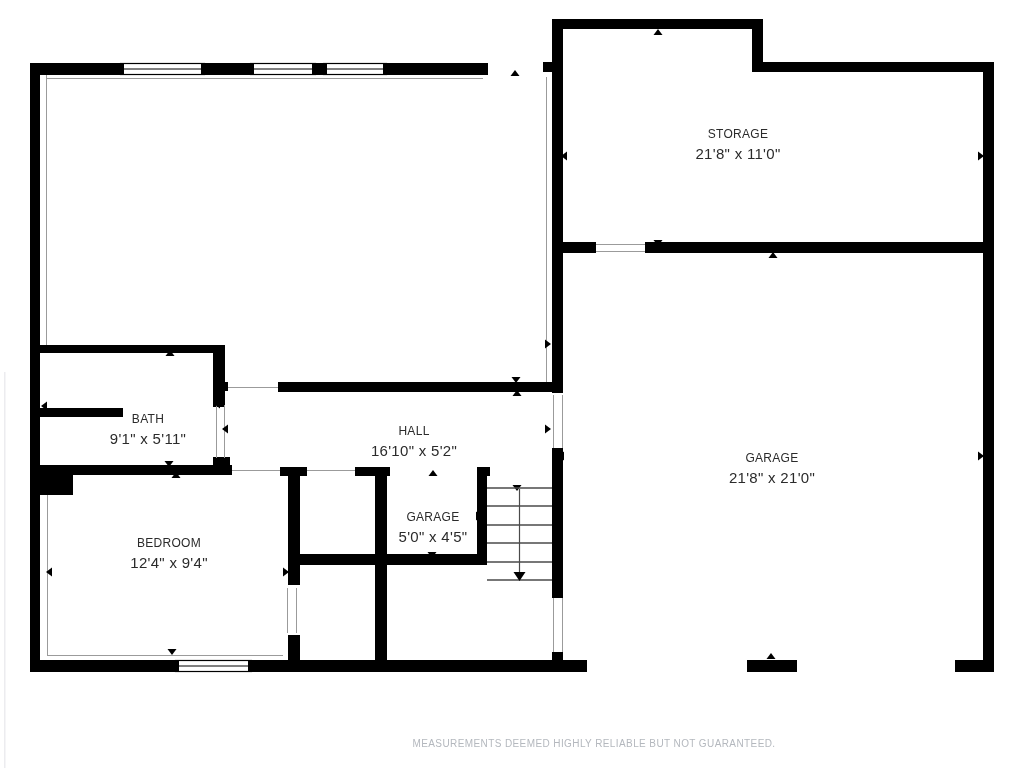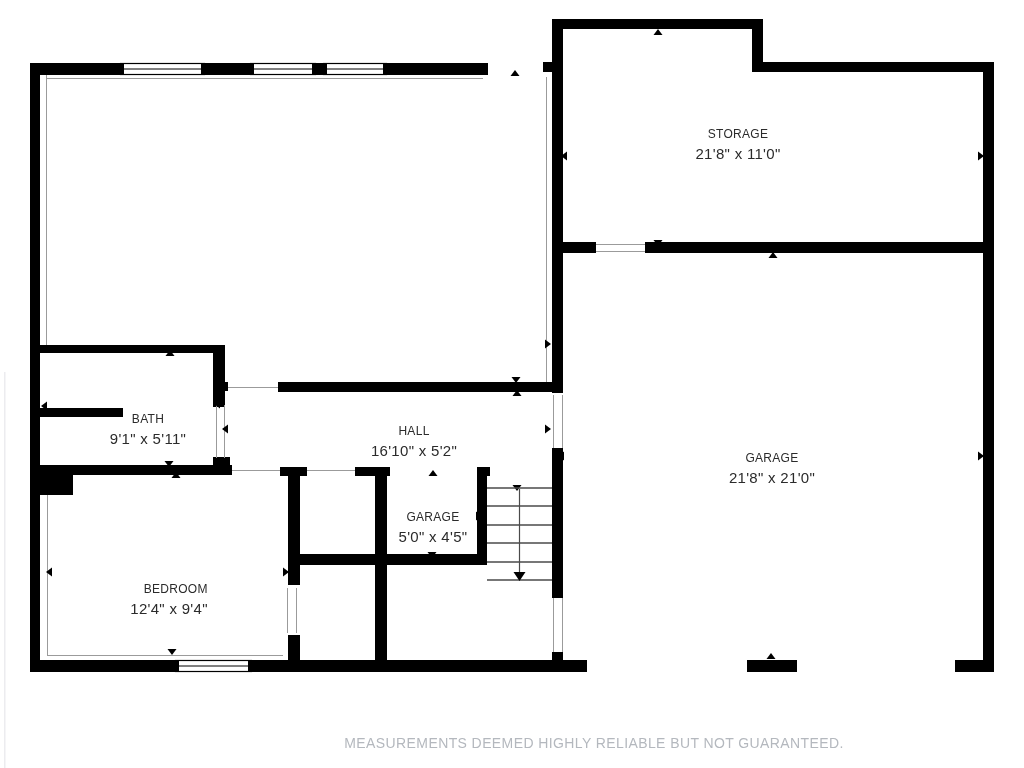--- a/index.html
+++ b/index.html
@@ -10,21 +10,21 @@
   .plan svg{position:absolute;left:0;top:0;width:1024px;height:768px;}
   .room-label{
     position:absolute;transform:translate(-50%,-50%);
     text-align:center;color:#2b2b2b;white-space:nowrap;
     line-height:19px;letter-spacing:0.3px;
   }
   .room-name{font-size:12px;}
   .room-dims{font-size:15px;}
   .disclaimer{
     position:absolute;left:594px;top:743px;transform:translate(-50%,-50%);
-    font-size:14px;letter-spacing:0.4px;color:#b4b8be;white-space:nowrap;
+    font-size:10px;letter-spacing:0.4px;color:#b4b8be;white-space:nowrap;
   }
 </style>
 </head>
 <body>
 
 <div class="plan">
   <svg id="plan-svg" viewBox="0 0 1024 768">
       <rect x="4" y="372" width="1.5" height="396" fill="#ececef"></rect>
       <rect x="30" y="63" width="10" height="609" fill="#000000"></rect>
       <rect x="30" y="63" width="90" height="12" fill="#000000"></rect>
@@ -141,21 +141,21 @@
     <div class="room-dims">9'1" x 5'11"</div>
   </div>
   <div class="room-label" style="left: 414px; top: 441px;">
     <div class="room-name">HALL</div>
     <div class="room-dims">16'10" x 5'2"</div>
   </div>
   <div class="room-label" style="left: 433px; top: 527px;">
     <div class="room-name">GARAGE</div>
     <div class="room-dims">5'0" x 4'5"</div>
   </div>
-  <div class="room-label" style="left: 169px; top: 599px; text-align: right;">
+  <div class="room-label" style="left: 169px; top: 553px;">
     <div class="room-name">BEDROOM</div>
     <div class="room-dims">12'4" x 9'4"</div>
   </div>
   <div class="room-label" style="left: 772px; top: 468px;">
     <div class="room-name">GARAGE</div>
     <div class="room-dims">21'8" x 21'0"</div>
   </div>
 
   <div class="disclaimer">MEASUREMENTS DEEMED HIGHLY RELIABLE BUT NOT GUARANTEED.</div>
 </div>

